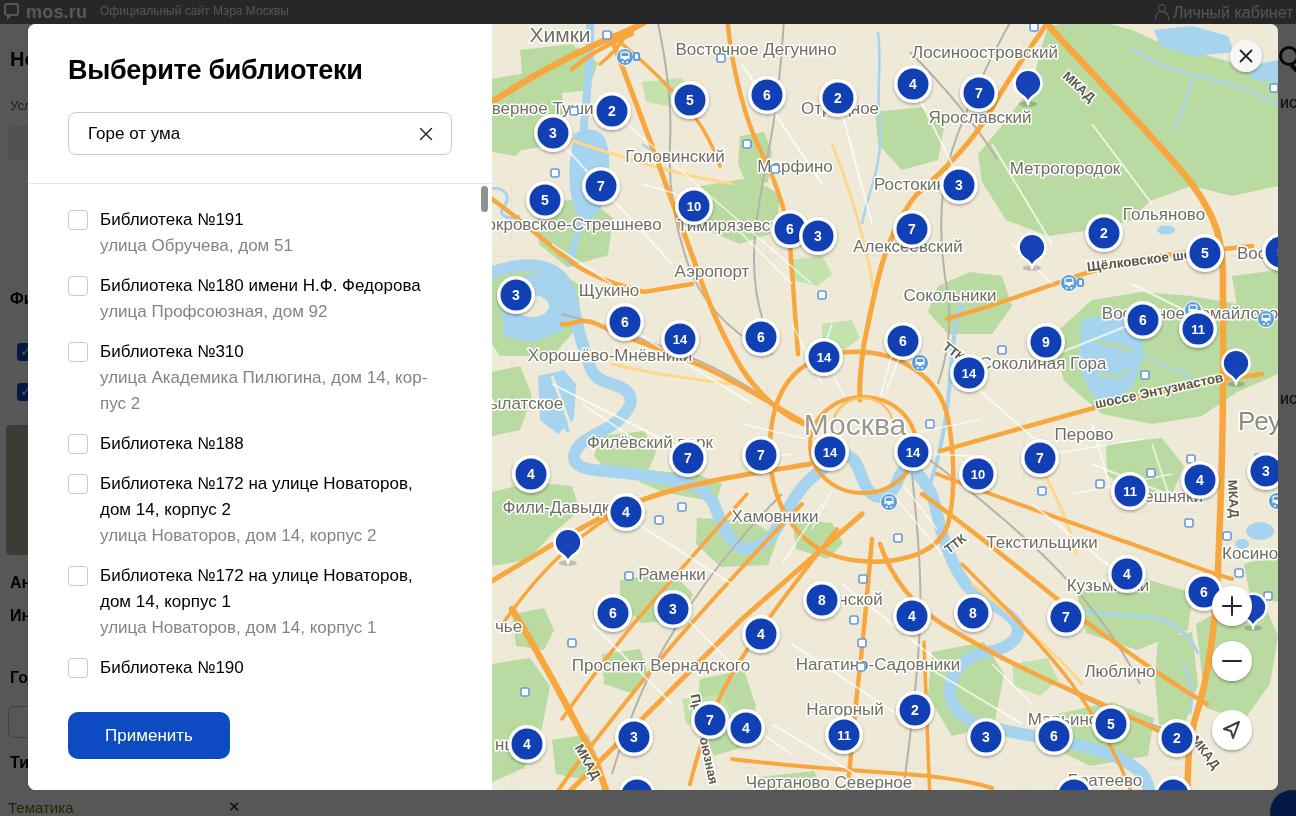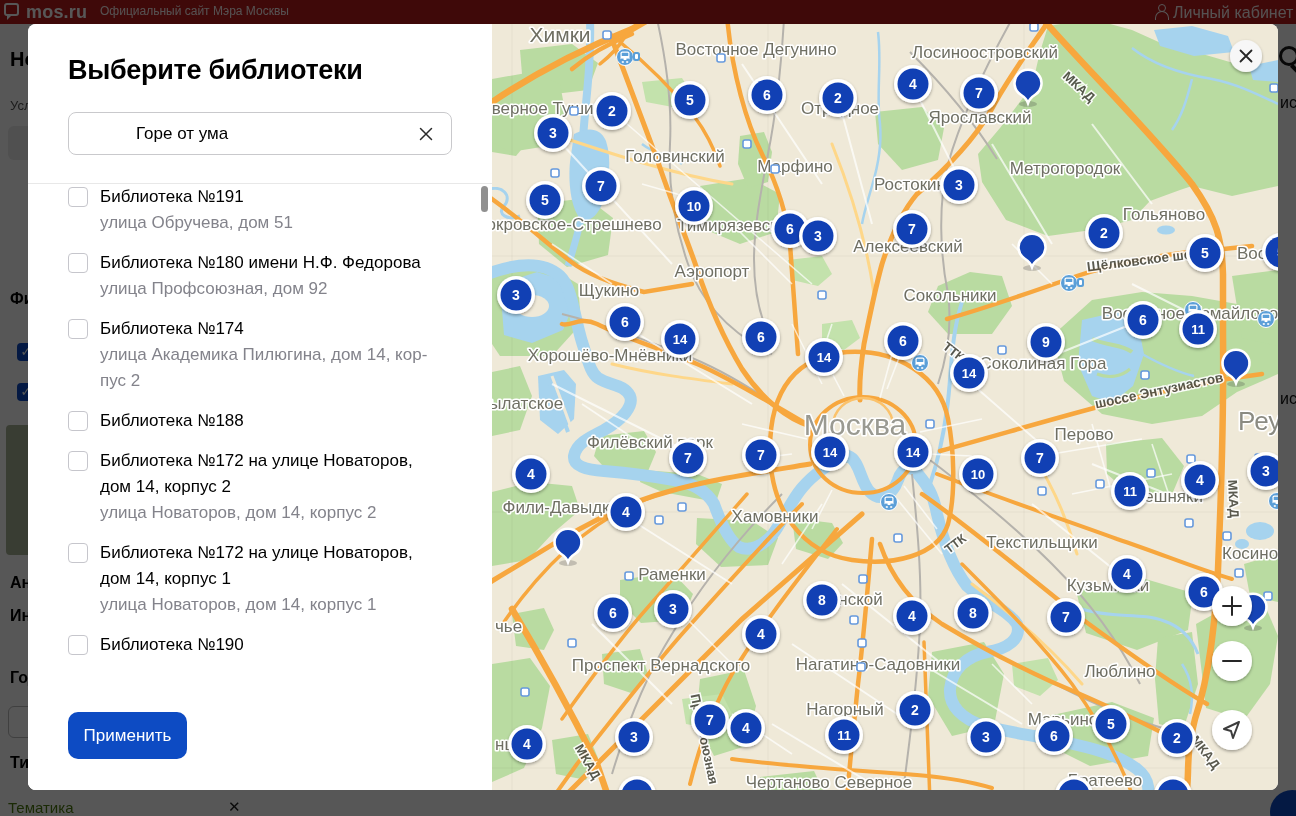--- a/index.html
+++ b/index.html
@@ -1,44 +1,44 @@
 <!DOCTYPE html>
 <html lang="ru"><head><meta charset="utf-8">
 <style>
 * { margin:0; padding:0; box-sizing:border-box; }
 html,body { width:1296px; height:816px; overflow:hidden; font-family:"Liberation Sans", sans-serif; }
 .stage { position:relative; width:1296px; height:816px; background:#ffffff; overflow:hidden; }
-.topbar { position:absolute; left:0; top:0; width:1296px; height:24px; background:#b91c1c; color:#fff; }
+.topbar { position:absolute; left:0; top:0; width:1296px; height:24px; background:#737373; color:#fff; }
 .topbar .logo { position:absolute; left:26px; top:2px; font-size:18px; font-weight:bold; letter-spacing:0.2px; }
 .topbar .sub { position:absolute; left:100px; top:4px; font-size:12px; color:rgba(255,255,255,0.92); }
 .topbar .lk { position:absolute; left:1173px; top:4px; font-size:16px; color:rgba(255,255,255,0.92); white-space:nowrap; }
 .bubble { position:absolute; left:4px; top:3px; width:15px; height:13px; border:2px solid #fff; border-radius:3px; }
 .bubble:after { content:""; position:absolute; left:1px; bottom:-6px; border:3px solid transparent; border-top-color:#fff; border-left-color:#fff; }
 .person { position:absolute; left:1154px; top:4px; width:14px; height:14px; }
 .person:before { content:""; position:absolute; left:4px; top:0; width:6px; height:6px; border:1.6px solid #fff; border-radius:50%; }
 .person:after { content:""; position:absolute; left:1px; top:7px; width:12px; height:8px; border:1.6px solid #fff; border-bottom:none; border-radius:7px 7px 0 0; }
 .bgfrag { position:absolute; color:#000; }
 .overlay { position:absolute; inset:0; background:rgba(0,0,0,0.66); z-index:5; }
 .modal { position:absolute; left:28px; top:24px; width:1250px; height:766px; border-radius:8px; overflow:hidden; z-index:10; background:#fff; display:flex; }
 .panel { position:relative; width:464px; height:766px; background:#fff; flex:none; }
 .panel h1 { position:absolute; left:40px; top:31px; font-size:27px; letter-spacing:-0.3px;text-align:right; }
 .search { position:absolute; left:40px; top:88px; width:384px; height:43px; border:1px solid #c9c9cc; border-radius:8px; }
-.search .q { position:absolute; left:19px; top:11px; font-size:17px; color:#000;margin-left:48px; }
+.search .q { position:absolute; left:19px; top:11px; font-size:17px; color:#000; }
 .search .x { position:absolute; right:17px; top:13px; }
 .divider { position:absolute; left:0; top:159px; width:464px; height:1px; background:#e8e8e8; }
 .list { position:absolute; left:0; top:160px; width:464px; height:513px; overflow:hidden; }
 .item { display:flex; margin:0 0 14px 40px; }
-.item:first-child { }
+.item:first-child { margin-top:23px; }
 .cb { flex:none; width:20px; height:20px; border:1px solid #c6c6cc; border-radius:4px; margin:3px 12px 0 0; }
 .txt { font-size:17px; line-height:26px; }
 .tt { color:#000; }
 .addr { color:#83838b; }
 .thumb { position:absolute; right:4px; top:2px; width:7px; height:26px; background:#909090; border-radius:4px; }
 .footer { position:absolute; left:0; bottom:0; width:464px; height:93px; background:#fff; }
-.btn { position:absolute; left:40px; top:15px; width:119px; height:47px; background:#0d4bc3; border-radius:10px; color:#fff; font-size:17px; text-align:center; line-height:47px; }
+.btn { position:absolute; left:40px; top:15px; width:162px; height:47px; background:#0d4bc3; border-radius:10px; color:#fff; font-size:17px; text-align:center; line-height:47px; }
 .mapwrap { position:relative; width:786px; height:766px; overflow:hidden; flex:none; }
 </style></head>
 <body>
 <div class="stage">
   <div class="topbar">
     <span class="bubble"></span>
     <span class="logo">mos.ru</span>
     <span class="sub">Официальный сайт Мэра Москвы</span>
     <span class="person"></span>
     <span class="lk">Личный кабинет</span>
@@ -85,21 +85,21 @@
 <div class="item">
             <span class="cb"></span>
             <div class="txt">
               <div class="tt">Библиотека №180 имени Н.Ф. Федорова</div>
               <div class="addr">улица Профсоюзная, дом 92</div>
             </div>
           </div>
 <div class="item">
             <span class="cb"></span>
             <div class="txt">
-              <div class="tt">Библиотека №174</div>
+              <div class="tt">Библиотека №310</div>
               <div class="addr">улица Академика Пилюгина, дом 14, кор-<br>пус 2</div>
             </div>
           </div>
 <div class="item">
             <span class="cb"></span>
             <div class="txt">
               <div class="tt">Библиотека №188</div>
             </div>
           </div>
 <div class="item">

